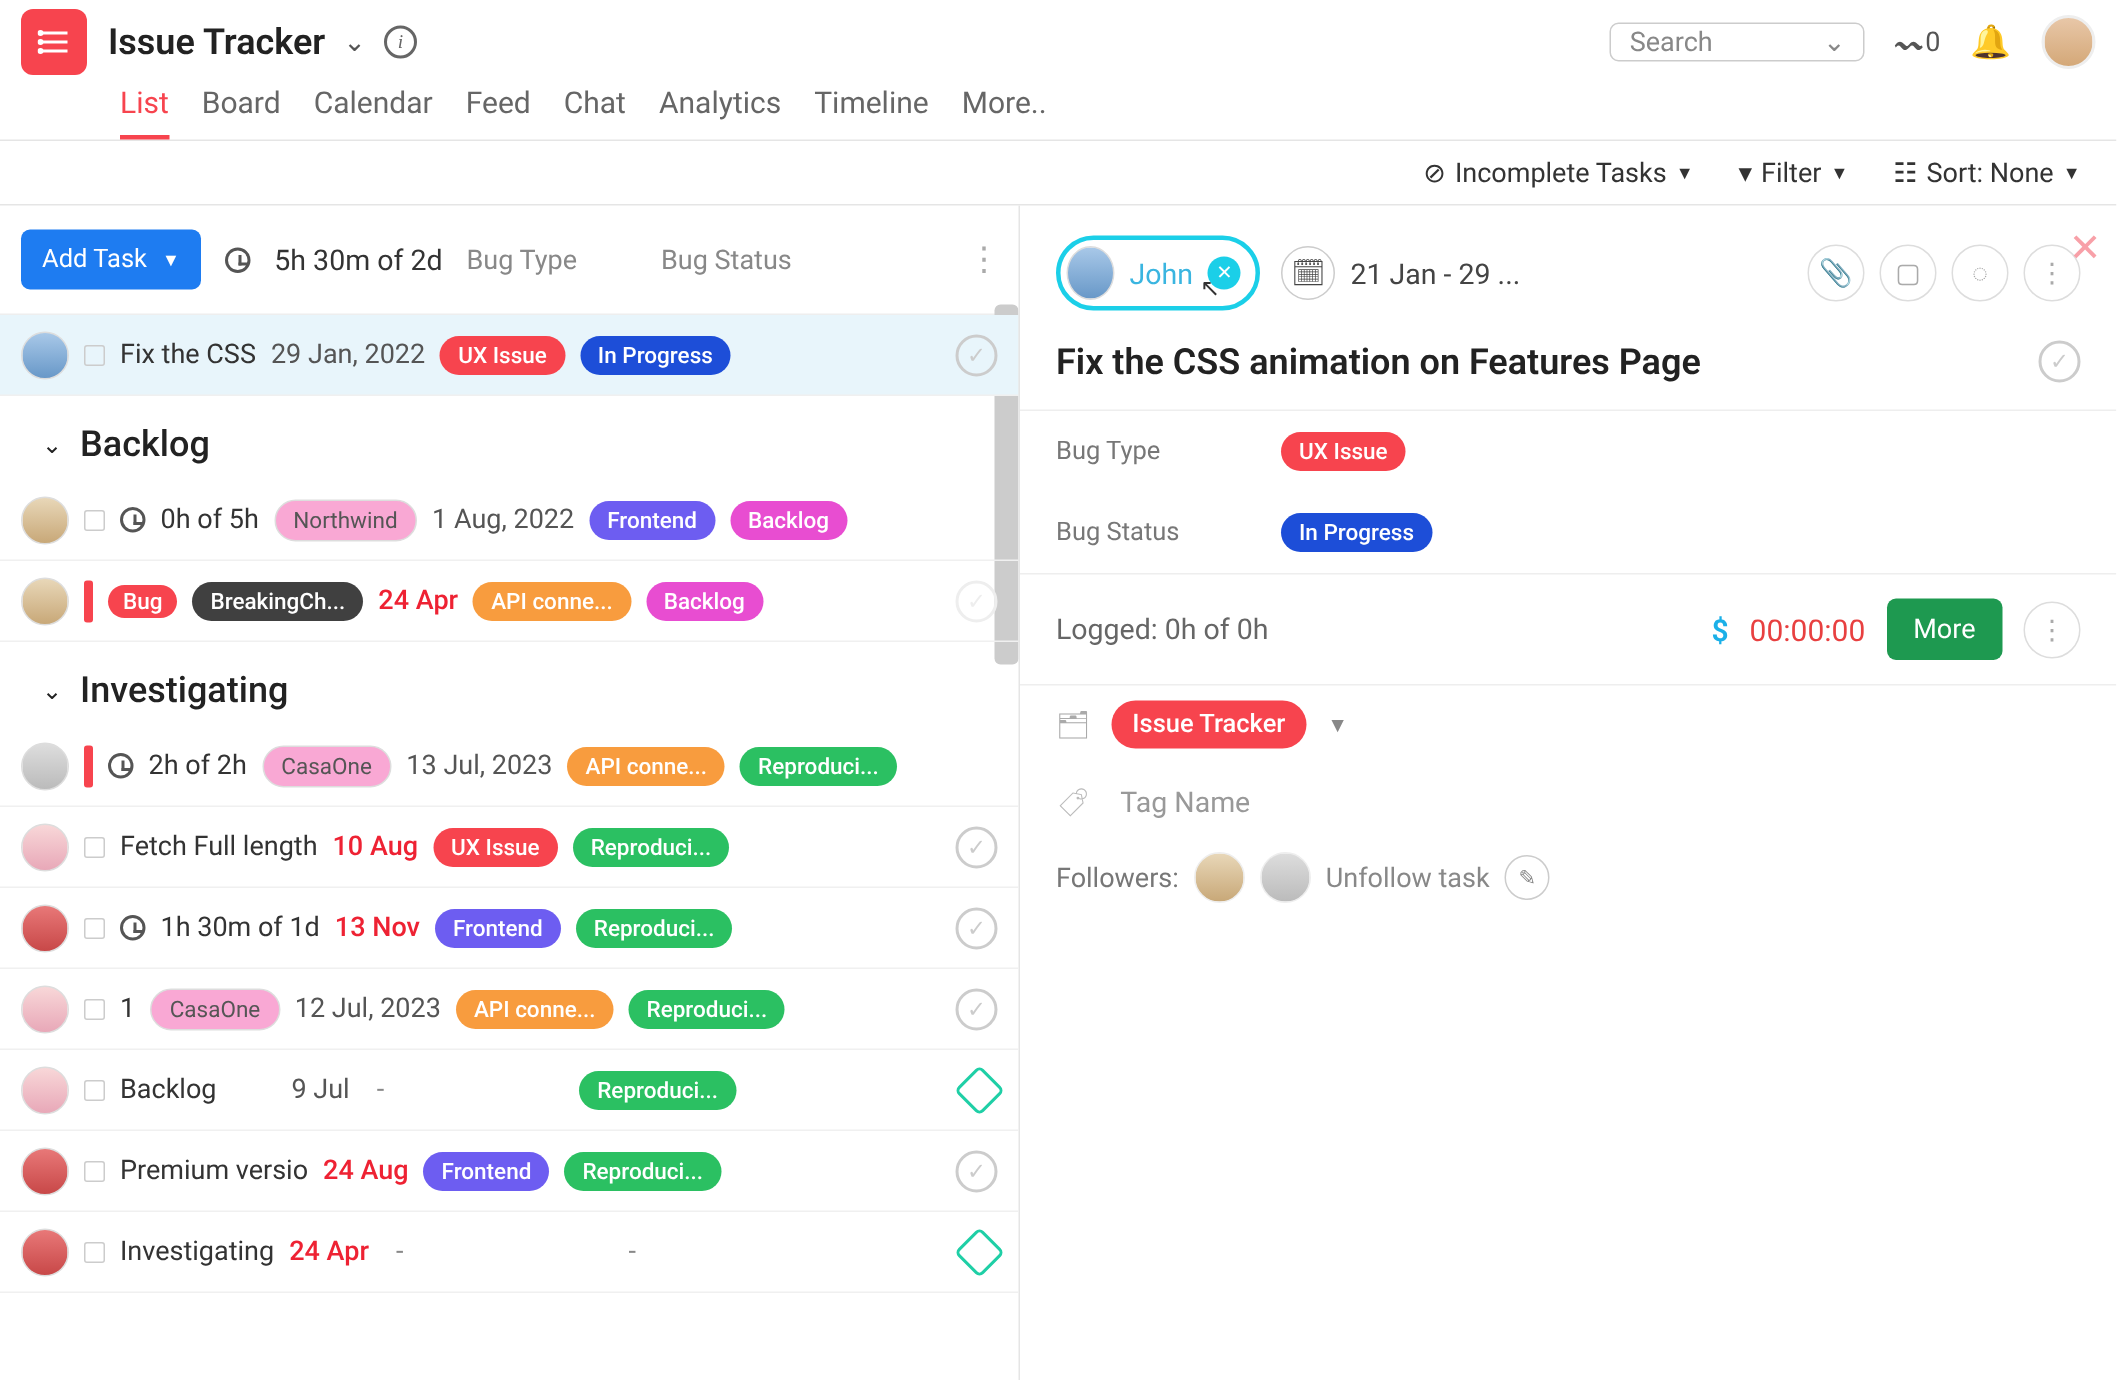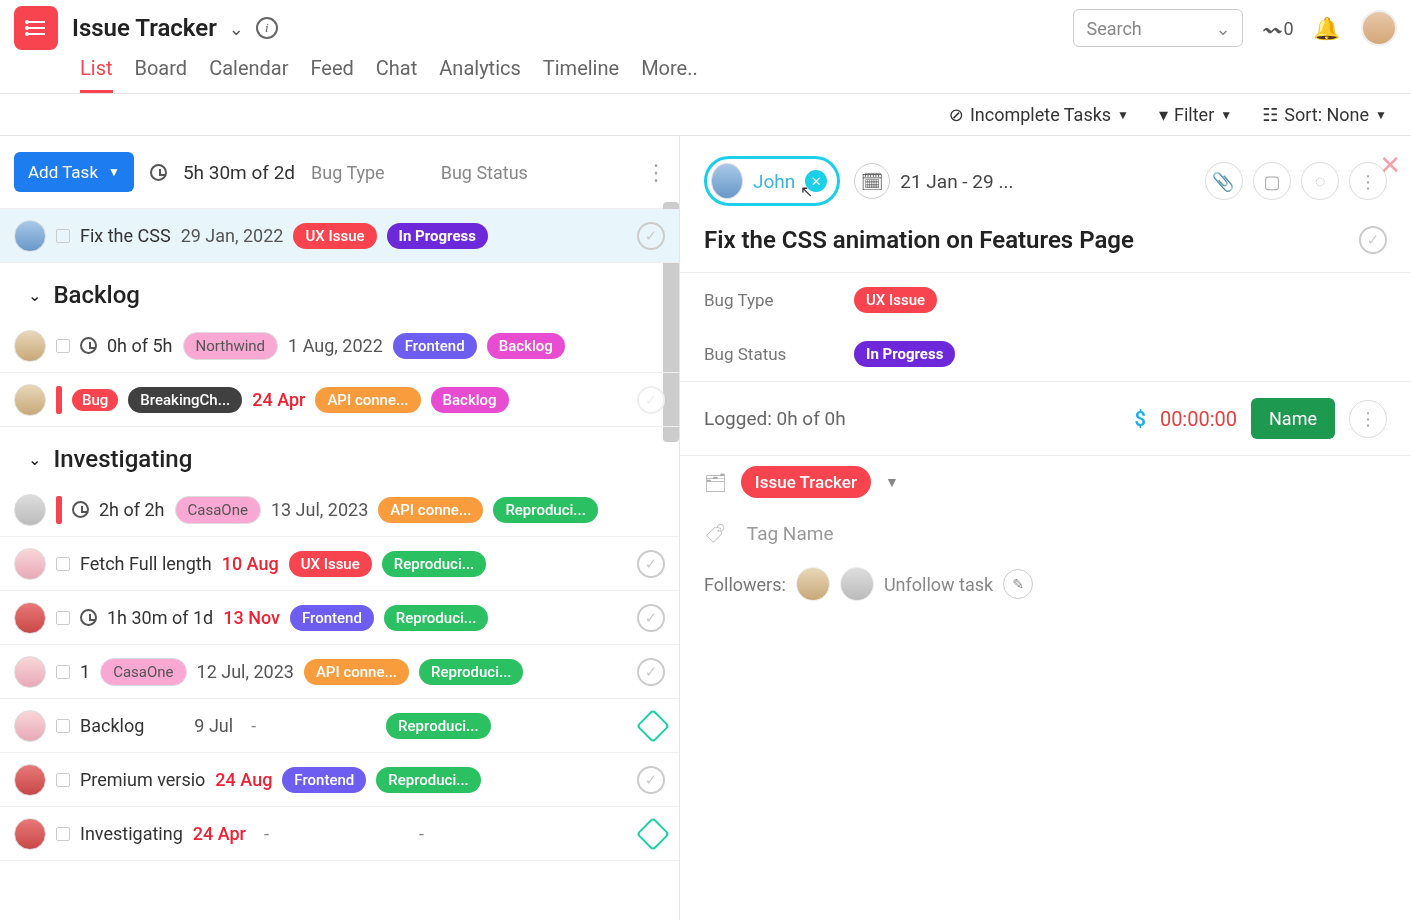--- a/index.html
+++ b/index.html
@@ -7,21 +7,21 @@
   
   
   .topbar { display: flex; align-items: center; padding: 6px 14px 0 14px; gap: 14px; }
   .app-icon { width: 44px; height: 44px; background: #f7444e; border-radius: 8px; display:flex; align-items:center; justify-content:center; color:#fff; font-size:22px; }
   .title-block { flex: 0 0 auto; }
   .title-row { display:flex; align-items:center; gap:12px; }
   .title-text { font-size: 24px; font-weight: 600; color:#222; }
   .chevron { font-size:18px; color:#555; }
   .info-icon { width:22px; height:22px; border:2px solid #666; border-radius:50%; display:flex; align-items:center; justify-content:center; font-size:13px; color:#666; font-style:italic; font-family:serif; }
   .topbar-right { margin-left:auto; display:flex; align-items:center; gap:20px; }
-  .search-box { width:170px; height:38px; border:1px solid #ccc; border-radius:6px; display:flex; align-items:center; padding:0 12px; justify-content:space-between; color:#888; font-size:18px; }
+  .search-box { width:170px; height:26px; border:1px solid #ccc; border-radius:6px; display:flex; align-items:center; padding:0 12px; justify-content:space-between; color:#888; font-size:18px; }
   .metric { display:flex; align-items:center; color:#555; font-size:18px; gap:2px; }
   .bell { font-size:22px; color:#555; }
   .avatar-top { width:36px; height:36px; border-radius:50%; background:linear-gradient(#e8c7a8,#d4a878); border:2px solid #eee; }
   
   
   .tabs { display:flex; gap:22px; padding: 6px 0 0 80px; font-size:20px; color:#666; }
   .tab { padding-bottom:10px; cursor:pointer; }
   .tab.active { color:#f7444e; border-bottom:3px solid #f7444e; }
   
   .tabs-divider { border-bottom:1px solid #e5e5e5; }
@@ -54,21 +54,21 @@
   .av-gray { background: linear-gradient(#ddd, #bbb); }
   .checkbox { width:14px; height:14px; border:1px solid #ccc; border-radius:2px; flex:0 0 14px; }
   .pri-bar { width:6px; height:28px; background:#f7444e; border-radius:2px; flex:0 0 6px; }
   .task-title { color:#333; white-space:nowrap; overflow:hidden; text-overflow:ellipsis; max-width:140px; }
   .task-title-wider { max-width:180px; }
   .task-date { color:#555; white-space:nowrap; }
   .task-date-red { color:#e23; white-space:nowrap; font-weight:500; }
   .pill { border-radius:16px; padding:4px 12px; font-size:15px; color:#fff; white-space:nowrap; font-weight:500; max-width:120px; overflow:hidden; text-overflow:ellipsis; }
   .pill-gray { background:#f9a8d4; color:#555; border:1px solid #ddd; font-weight:400; }
   .pill-red { background:#f7444e; }
-  .pill-purple { background:#6d28d9;font-weight:bold; }
+  .pill-purple { background:#1d4ed8; }
   .pill-pur2 { background:#6d5df1; }
   .pill-pink { background:#e84dd1; }
   .pill-orange { background:#f89c3e; }
   .pill-green { background:#2bc062; }
   .pill-green2 { background:#404040; }
   .check-circle { width:28px; height:28px; border:2px solid #ccc; border-radius:50%; display:flex; align-items:center; justify-content:center; color:#ccc; font-size:15px; margin-left:auto; flex:0 0 28px; }
   .check-diamond { width:24px; height:24px; border:2px solid #1fcfa6; transform:rotate(45deg); border-radius:4px; margin-left:auto; flex:0 0 24px; }
   .dash { color:#888; margin-left:8px; }
   
   
@@ -362,21 +362,21 @@
     </div>
     <div class="field-row">
       <span class="field-label">Bug Status</span>
       <span class="pill pill-purple">In Progress</span>
     </div>
 
     <div class="timer-row">
       <span class="timer-logged">Logged: 0h of 0h</span>
       <span class="dollar">$</span>
       <span class="timer-val">00:00:00</span>
-      <button class="start-btn">Name</button>
+      <button class="start-btn">More</button>
       <div class="round-btn">
           <span>⋮</span>
         </div>
     </div>
 
 
     <div class="tracker-row">
       <span class="tray-icon">🗂</span>
       <span class="tracker-pill">Issue Tracker</span>
       <span class="dd-caret">▼</span>

